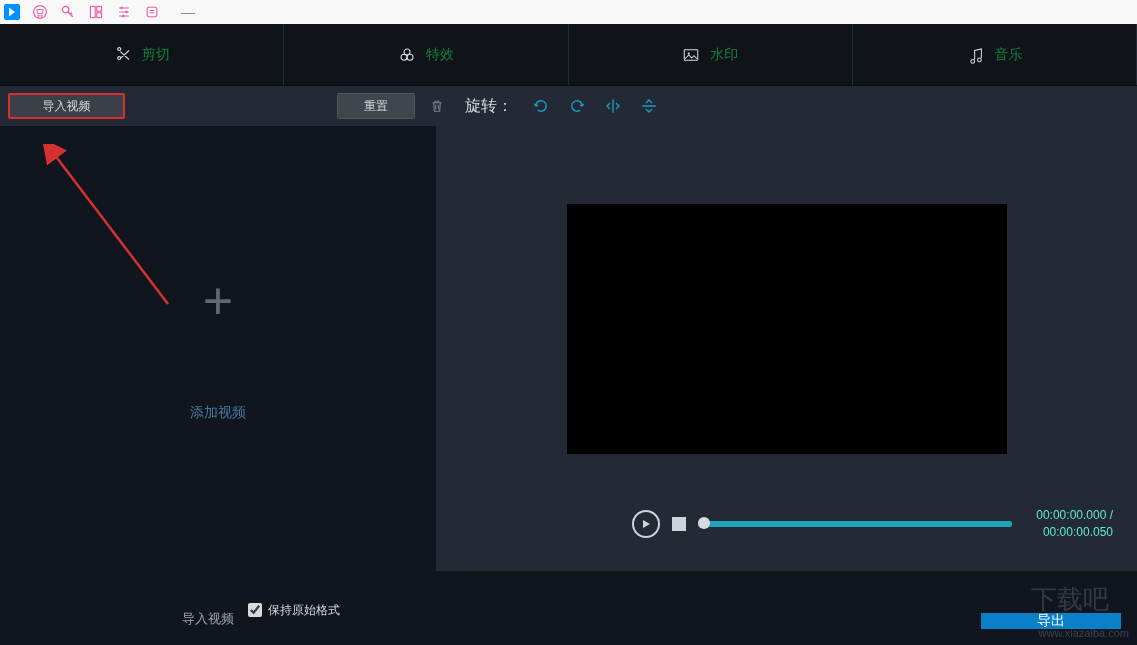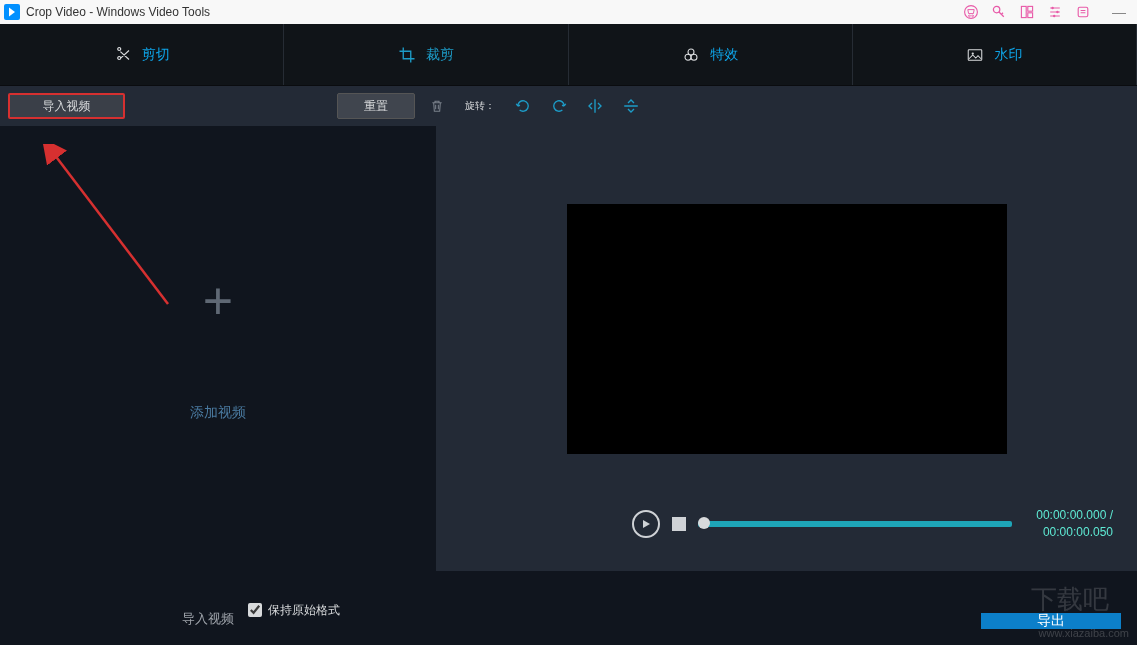--- a/index.html
+++ b/index.html
@@ -9,31 +9,31 @@
   .title-bar { height: 24px; background: #f8f8f8; display: flex; align-items: center; padding: 0 4px; }
   .title-bar .app-icon { width: 16px; height: 16px; background: #0090ff; border-radius: 2px; display: flex; align-items: center; justify-content: center; margin-right: 6px; }
   .title-bar .app-icon svg { width: 12px; height: 12px; }
   .title-bar .title-text { font-size: 12px; color: #333; flex: 1; }
   .title-bar .win-btn { width: 28px; height: 24px; display: flex; align-items: center; justify-content: center; cursor: pointer; }
   .title-bar .win-btn svg { width: 16px; height: 16px; }
   .title-bar .minimize { font-size: 14px; color: #888; margin-left: 8px; }
   
   
   .tab-bar { height: 62px; background: #101418; display: flex; border-bottom: 1px solid #0a0c0f; }
-  .tab-bar .tab { flex: 1; display: flex; align-items: center; justify-content: center; gap: 10px; color: #0ea5e9; cursor: pointer; font-size: 14px; border-right: 1px solid #262c34; }
+  .tab-bar .tab { flex: 1; display: flex; align-items: center; justify-content: center; gap: 10px; color: #15803d; cursor: pointer; font-size: 14px; border-right: 1px solid #262c34; }
   .tab-bar .tab.active { color: #1d9cc8; }
   .tab-bar .tab svg { width: 18px; height: 18px; }
   
   
   .toolbar { height: 40px; background: #232a36; display: flex; align-items: center; padding: 0 8px; gap: 8px; }
   .btn-import { width: 117px; height: 26px; background: #3a3f48; border: 2px solid #d63030; border-radius: 2px; display: flex; align-items: center; justify-content: center; font-size: 12px; color: #d8dadc; cursor: pointer; }
   .toolbar .spacer { width: 196px; }
   .btn-reset { width: 78px; height: 26px; background: #40454e; border: 1px solid #555; border-radius: 2px; display: flex; align-items: center; justify-content: center; font-size: 12px; color: #d8dadc; cursor: pointer; }
   .toolbar .icon-btn { width: 28px; height: 26px; display: flex; align-items: center; justify-content: center; cursor: pointer; }
-  .toolbar .label { font-size: 10px; color: #d8dadc; margin: 0 6px; }
+  .toolbar .label { font-size: 16px; color: #d8dadc; margin: 0 6px; }
   
   
   .main-area { height: 445px; display: flex; background: #232a36; }
   .left-panel { width: 436px; background: #10151e; display: flex; flex-direction: column; align-items: center; justify-content: center; position: relative; }
   .left-panel .plus { font-size: 52px; color: #5f6874; font-weight: 200; line-height: 1; }
   .left-panel .add-label { margin-top: 77px; font-size: 14px; color: #4a7aa0; }
   .arrow-annotation { position: absolute; top: 18px; left: 28px; pointer-events: none; }
   
   .right-panel { flex: 1; background: #232a36; display: flex; flex-direction: column; align-items: center; justify-content: center; position: relative; }
   .preview { width: 440px; height: 250px; background: #000; margin-top: -40px; }
@@ -62,21 +62,20 @@
 </style>
 </head>
 <body>
 
 <div class="title-bar">
   <div class="app-icon">
     <svg viewBox="0 0 16 16">
         <path d="M4 2 L12 8 L4 14 Z" fill="#fff"></path>
       </svg>
   </div>
-  <div class="title-text">Crop Video - Windows Video Tools</div>
   <div class="win-btn">
       <svg viewBox="0 0 20 20">
         <circle cx="10" cy="10" r="8" fill="none" stroke="#e85aa8" stroke-width="1.4"></circle>
         <path d="M6 7h8l-1 5h-6z M8 14a1 1 0 1 0 .1 0 M12 14a1 1 0 1 0 .1 0" fill="none" stroke="#e85aa8" stroke-width="1.2"></path>
       </svg>
     </div>
   <div class="win-btn">
       <svg viewBox="0 0 20 20">
         <circle cx="7" cy="7" r="4" fill="none" stroke="#e85aa8" stroke-width="1.6"></circle>
         <path d="M10 10 L16 16 M13 13 L15 11" stroke="#e85aa8" stroke-width="1.6" fill="none"></path>
@@ -106,41 +105,41 @@
   <div class="win-btn minimize">—</div>
 </div>
 
 <div class="tab-bar">
   <div class="tab">
     <svg viewBox="0 0 24 24">
         <path d="M7 6a2 2 0 1 0-0.1 0 M7 18a2 2 0 1 0-0.1 0 M8.5 7.5 L20 18 M8.5 16.5 L20 6" stroke="#d8dadc" stroke-width="1.6" fill="none"></path>
       </svg>
     <span>剪切</span>
   </div>
-  <div class="tab active">
-    <svg viewBox="0 0 24 24">
-        <path d="M7 2v15h15 M2 7h15v15" stroke="#1d9cc8" stroke-width="1.8" fill="none"></path>
-      </svg>
-    <span>裁剪</span>
-  </div>
   <div class="tab">
     <svg viewBox="0 0 24 24">
         <circle cx="12" cy="8" r="4" stroke="#d8dadc" stroke-width="1.4" fill="none"></circle>
         <circle cx="8" cy="15" r="4" stroke="#d8dadc" stroke-width="1.4" fill="none"></circle>
         <circle cx="16" cy="15" r="4" stroke="#d8dadc" stroke-width="1.4" fill="none"></circle>
       </svg>
     <span>特效</span>
   </div>
   <div class="tab">
     <svg viewBox="0 0 24 24">
         <rect x="3" y="5" width="18" height="14" rx="1" stroke="#d8dadc" stroke-width="1.4" fill="none"></rect>
         <circle cx="9" cy="10" r="1.5" fill="#d8dadc"></circle>
         <path d="M4 17l5-5 4 4 3-3 4 4" stroke="#d8dadc" stroke-width="1.4" fill="none"></path>
       </svg>
     <span>水印</span>
+  </div>
+  <div class="tab">
+    <svg viewBox="0 0 24 24">
+        <path d="M9 18a2.5 2.5 0 1 1-0.1 0 M18 16a2.5 2.5 0 1 1-0.1 0 M11.5 18V6l9-2v12" stroke="#d8dadc" stroke-width="1.4" fill="none"></path>
+      </svg>
+    <span>音乐</span>
   </div>
 </div>
 
 <div class="toolbar">
   <div class="btn-import">
     <span>导入视频</span>
   </div>
   <div class="spacer"></div>
   <div class="btn-reset">
     <span>重置</span>

